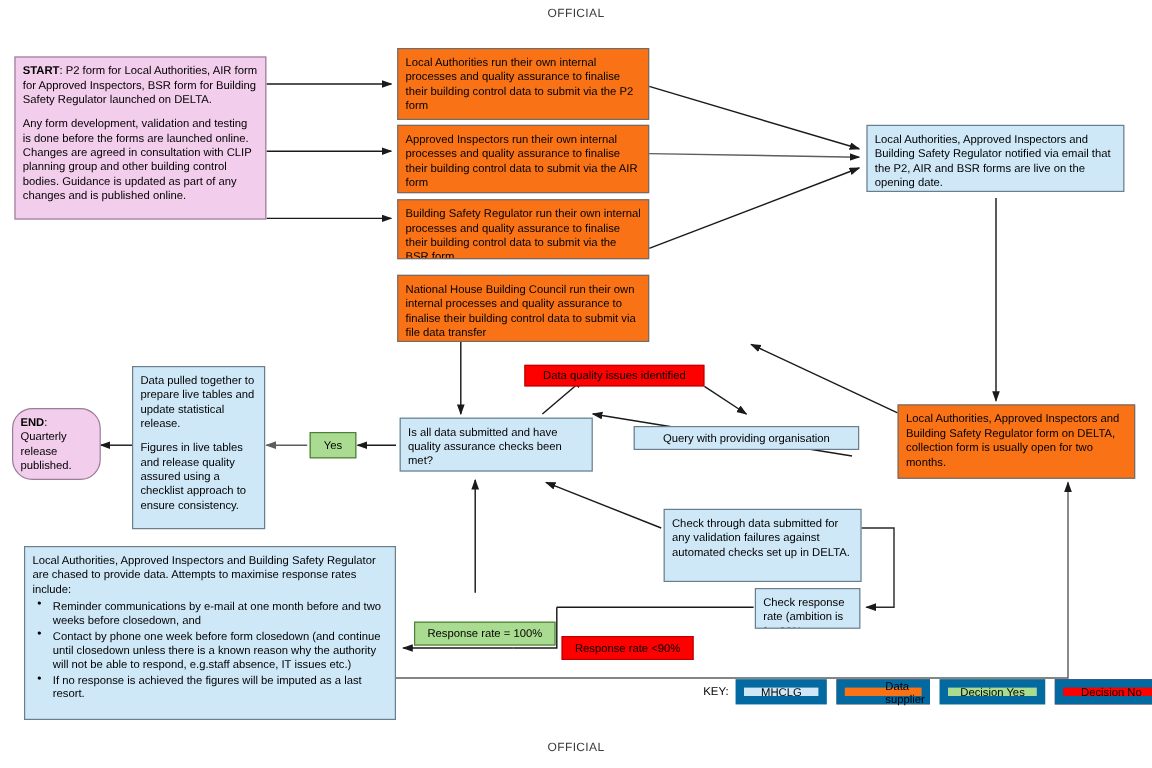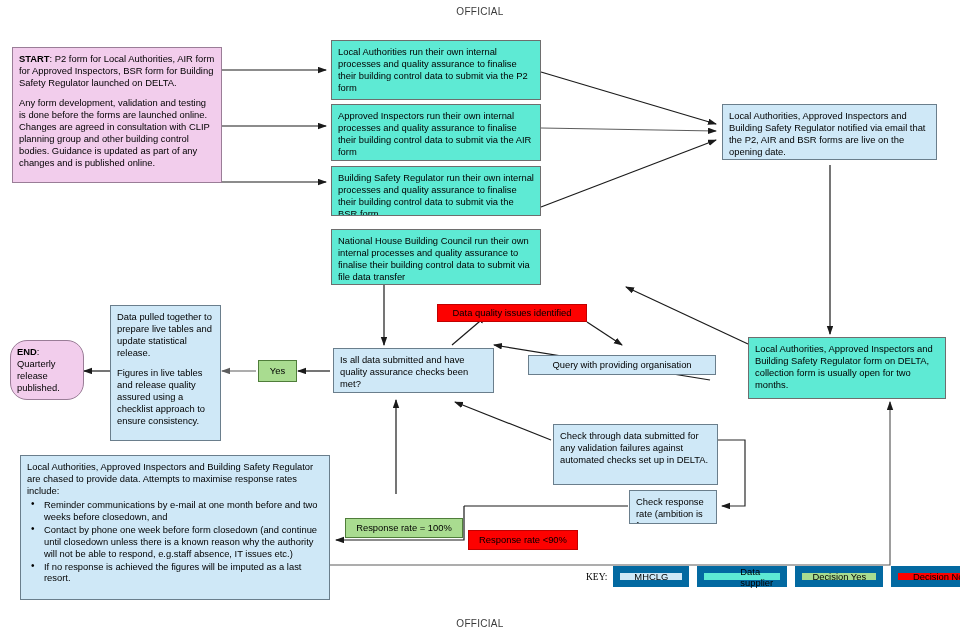--- a/index.html
+++ b/index.html
@@ -24,40 +24,40 @@
     position:absolute;
     box-sizing:border-box;
     border:1px solid #5a5a5a;
     font-size:9.4px;
     line-height:1.27;
     color:#000;
     padding:5px 6px;
     overflow:hidden;
   }
   .mhclg{background:#cfe8f7;border-color:#6a7e8c;}
-  .supplier{background:#5eead4;border-color:#6e6e6e;}
+  .supplier{background:#f97316;border-color:#6e6e6e;}
   .yes{background:#a9dc90;border-color:#4f7d3a;}
   .no{background:#fd0100;border-color:#c10000;color:#000;}
   .startend{background:#f2cdec;border-color:#9a7d97;}
 
   .center{display:flex;align-items:center;justify-content:center;text-align:left;padding:3px 4px;}
 
   .b{font-weight:bold;}
 
   ul.bul{margin:2px 0 0 0;padding:0;list-style:none;}
   ul.bul li{
     position:relative;padding-left:17px;margin-bottom:1px;
   }
   ul.bul li:before{
     content:"\2022";position:absolute;left:4px;top:-1px;font-size:10px;
   }
 
   
   #key{position:absolute;left:586px;top:566px;display:flex;align-items:center;}
-  #key .klabel{font-size:9.5px;margin-right:6px;color:#000;font-family:Liberation Serif, serif;}
+  #key .klabel{font-size:9.5px;margin-right:6px;color:#000;}
   #key .kbox{
     box-sizing:border-box;height:21px;border:7px solid #0369a1;
     font-size:9.4px;display:flex;align-items:center;justify-content:center;
     margin-right:8px;
   }
 </style>
 </head>
 <body>
 
 <div id="canvas">
@@ -174,18 +174,18 @@
 
   <div class="node mhclg" style="left:629px;top:490px;width:88px;height:34px;">Check response rate (ambition is for 90% response)</div>
 
   <div class="node yes center" style="left:345px;top:496px;width:118px;height:20px;margin-top:22px;">Response rate = 100%</div>
 
   <div class="node no center" style="left:428px;top:530px;width:110px;height:20px;margin-left:40px;">Response rate &lt;90%</div>
 
   <div id="key">
     <span class="klabel">KEY:</span>
     <div class="kbox mhclg" style="width:76px;">MHCLG</div>
-    <div class="kbox supplier" style="width:90px;padding-left:36px;">Data supplier</div>
+    <div class="kbox supplier" style="width:78px;padding-left:36px;">Data supplier</div>
     <div class="kbox yes" style="width:88px;">Decision Yes</div>
     <div class="kbox no" style="width:94px;margin-right:0;">Decision No</div>
   </div>
 
 </div>
 
 </body></html>

